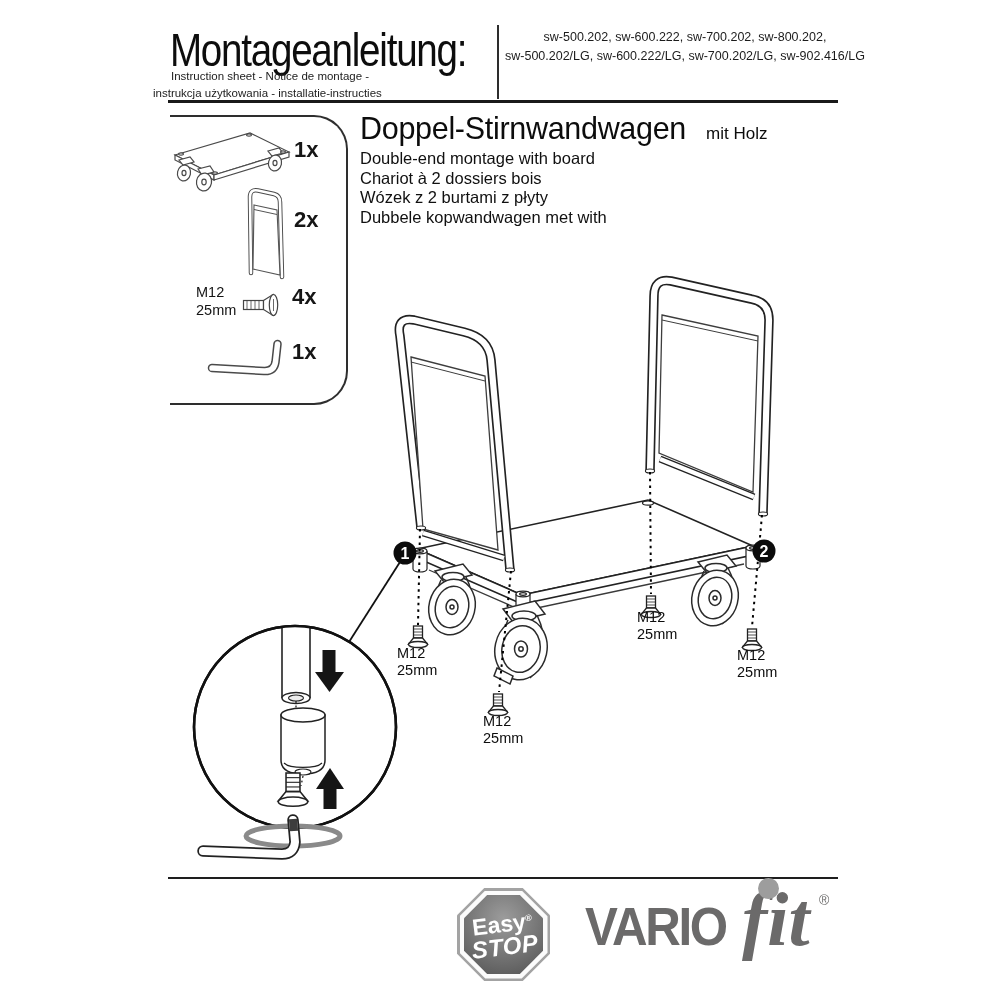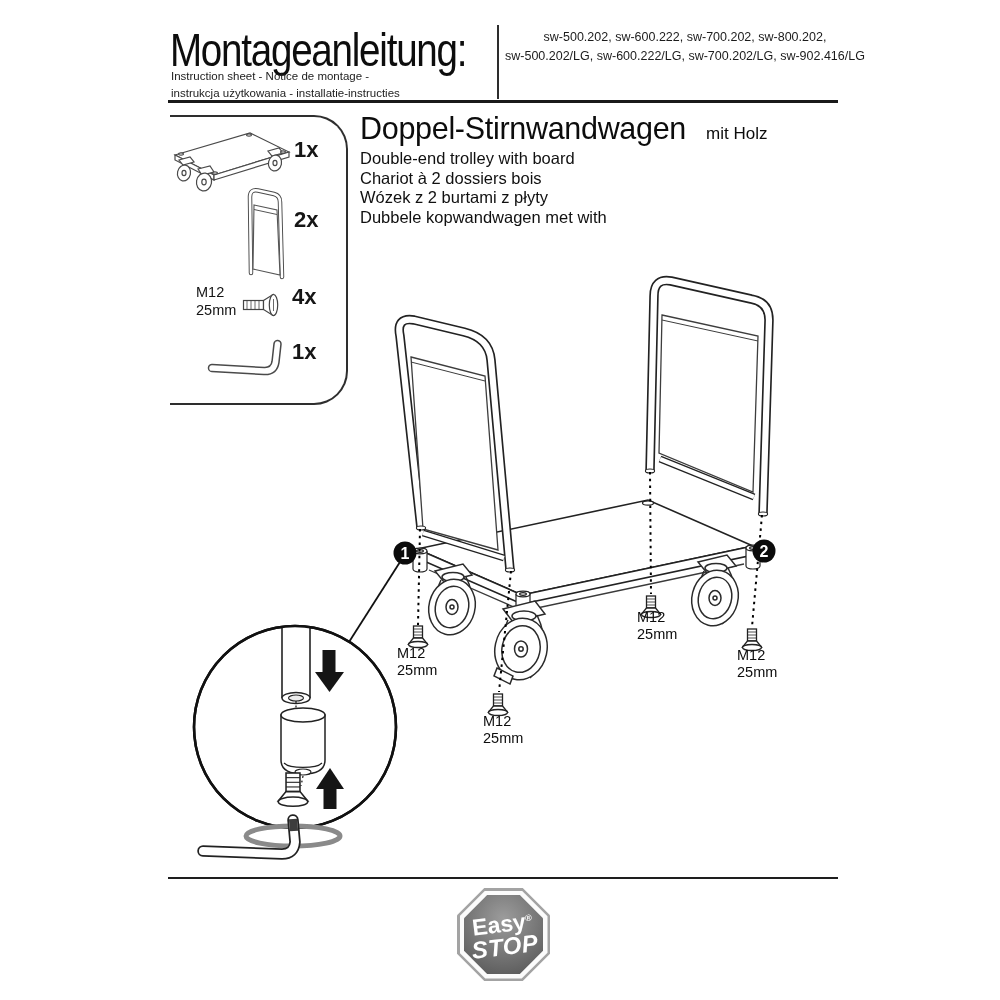--- a/index.html
+++ b/index.html
@@ -3,21 +3,21 @@
 <meta charset="utf-8">
 <style>
   html,body{margin:0;padding:0;background:#fff;}
   .page{position:relative;width:1000px;height:1000px;background:#fff;overflow:hidden;
         font-family:"Liberation Sans",sans-serif;color:#111;}
 
   
   .h-title{position:absolute;left:170px;top:22px;font-size:47px;letter-spacing:-1.5px;
            transform:scaleX(0.82);transform-origin:left top;white-space:nowrap;color:#0d0d0d;}
   .h-sub1{position:absolute;left:171px;top:70px;font-size:11.5px;color:#1c1c1c;text-align:center;}
-  .h-sub2{position:absolute;left:171px;top:87px;font-size:11.5px;color:#1c1c1c;}
+  .h-sub2{position:absolute;left:153px;top:87px;font-size:11.5px;color:#1c1c1c;}
   .h-divider{position:absolute;left:497px;top:25px;width:1.6px;height:74px;background:#2d2d2d;}
   .h-codes{position:absolute;left:505px;top:28px;font-size:12.5px;line-height:18.6px;
            white-space:nowrap;color:#1b1b1b;text-align:center;}
   .h-rule{position:absolute;left:168px;top:100px;width:670px;height:2.6px;background:#191919;}
 
   
   .parts-box{position:absolute;left:170px;top:115px;width:176px;height:286px;
              border-top:2.6px solid #2e2e2e;border-right:2.6px solid #2e2e2e;
              border-bottom:2.6px solid #2e2e2e;border-radius:0 34px 34px 0;}
   .pb-abs{position:absolute;}
@@ -126,21 +126,21 @@
       <path d="M 5,31 L 57,34 Q 67,34.5 68.5,25 L 70.5,7" fill="none" stroke="#4a4a4a" stroke-width="8.5" stroke-linecap="round" stroke-linejoin="round"></path>
       <path d="M 5,31 L 57,34 Q 67,34.5 68.5,25 L 70.5,7" fill="none" stroke="#fff" stroke-width="5.5" stroke-linecap="round" stroke-linejoin="round"></path>
     </svg>
     <span class="qty" style="left:122px;top:222px">1x</span>
   </div>
 
   <div class="title-block">
     <div class="pt-main">
       <span>Doppel-Stirnwandwagen</span><span class="pt-suffix">mit Holz</span>
     </div>
-    <div class="pt-sub first">Double-end trolley with board</div>
+    <div class="pt-sub first">Double-end montage with board</div>
     <div class="pt-sub">Chariot à 2 dossiers bois</div>
     <div class="pt-sub">Wózek z 2 burtami z płyty</div>
     <div class="pt-sub">Dubbele kopwandwagen met with</div>
   </div>
 
   <svg class="diagram" width="690" height="640" viewBox="165 250 690 640">
 
     <g fill="#fff" stroke="#222" stroke-width="1.6">
       <polygon points="417,549 648,500 753,546 522,595"></polygon>
       <polygon points="417,549 522,595 522,604 417,558"></polygon>
@@ -325,14 +325,20 @@
   <div class="easystop">
     <div class="oct oct-outer"></div>
     <div class="oct oct-white"></div>
     <div class="oct oct-body"></div>
     <div class="es-text">
       <div class="es-line1"><span>Easy</span><span class="es-reg">®</span></div>
       <div class="es-line2">STOP</div>
     </div>
   </div>
 
+  <div class="variofit">
+    <span class="v1">VARIO</span>
+    <span class="v2">fit</span>
+    <span class="vdot"></span>
+    <span class="vreg">®</span>
+  </div>
 
 </div>
 
 </body></html>

